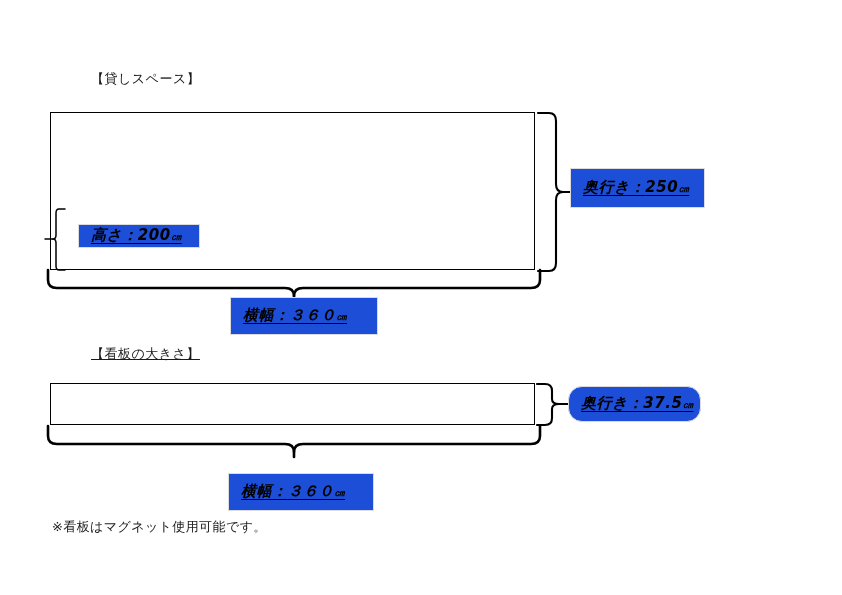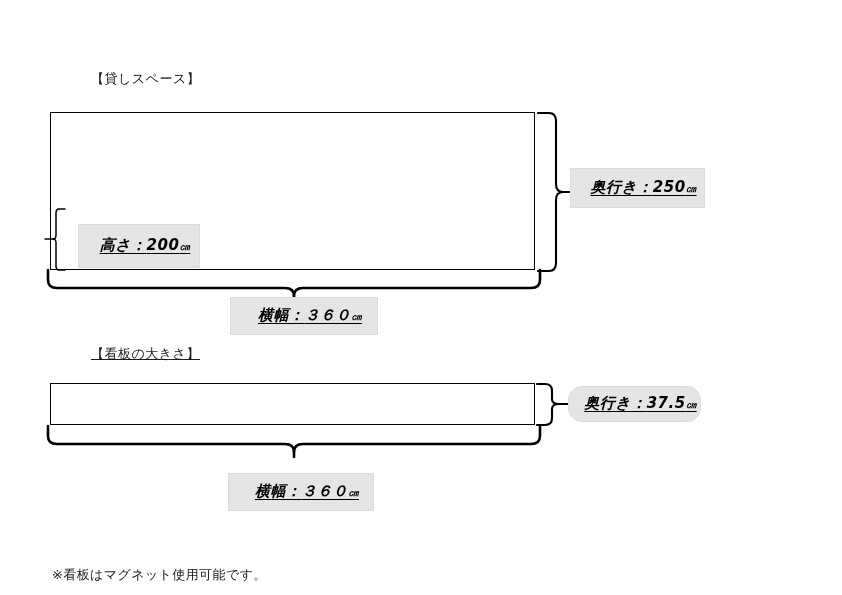--- a/index.html
+++ b/index.html
@@ -36,21 +36,20 @@
 
   
   .footnote {
     position: absolute;
     left: 52px;
     top: 518px;
     font-size: 13px;
     letter-spacing: 0.4px;
     color: #1a1a1a;
     white-space: nowrap;
-    margin-top: 48px;
   }
 
   
   .shape-rect {
     position: absolute;
     background: #ffffff;
     border: 1.6px solid #000000;
     box-sizing: border-box;
   }
   #space-rect {
@@ -62,27 +61,26 @@
   #sign-rect {
     left: 50px;
     top: 383px;
     width: 485px;
     height: 42px;
   }
 
   
   .dim-label {
     position: absolute;
-    background: #e5e5e5;
+    background: #1d4ed8;
     border: 1px solid #dcdcdc;
     box-sizing: border-box;
     display: flex;
     align-items: center;
-    justify-content: center;
-    padding: 5px 12px 6px 24px;
+    padding: 5px 12px 6px 12px;
     white-space: nowrap;
   }
   .dim-label .txt {
     font-family: "DejaVu Sans", "Liberation Sans", sans-serif;
     font-style: italic;
     font-weight: bold;
     font-size: 15px;
     letter-spacing: 0.5px;
     color: #000000;
     text-decoration: underline;
@@ -90,21 +88,21 @@
     text-decoration-thickness: 1.3px;
   }
   .dim-label .unit {
     font-style: italic;
     font-weight: bold;
     font-size: 11px;
     letter-spacing: 0;
   }
 
   #label-depth-space { left: 570px; top: 168px; width: 135px; height: 40px; }
-  #label-height      { left: 78px;  top: 224px; width: 122px; height: 44px; }
+  #label-height      { left: 78px;  top: 224px; width: 122px; height: 24px; }
   #label-width-space { left: 230px; top: 297px; width: 148px; height: 38px; }
   #label-depth-sign  { left: 568px; top: 386px; width: 133px; height: 36px; border-radius: 14px; }
   #label-width-sign  { left: 228px; top: 473px; width: 146px; height: 38px; }
 
   
   .brace-svg {
     position: absolute;
     overflow: visible;
     pointer-events: none;
   }

